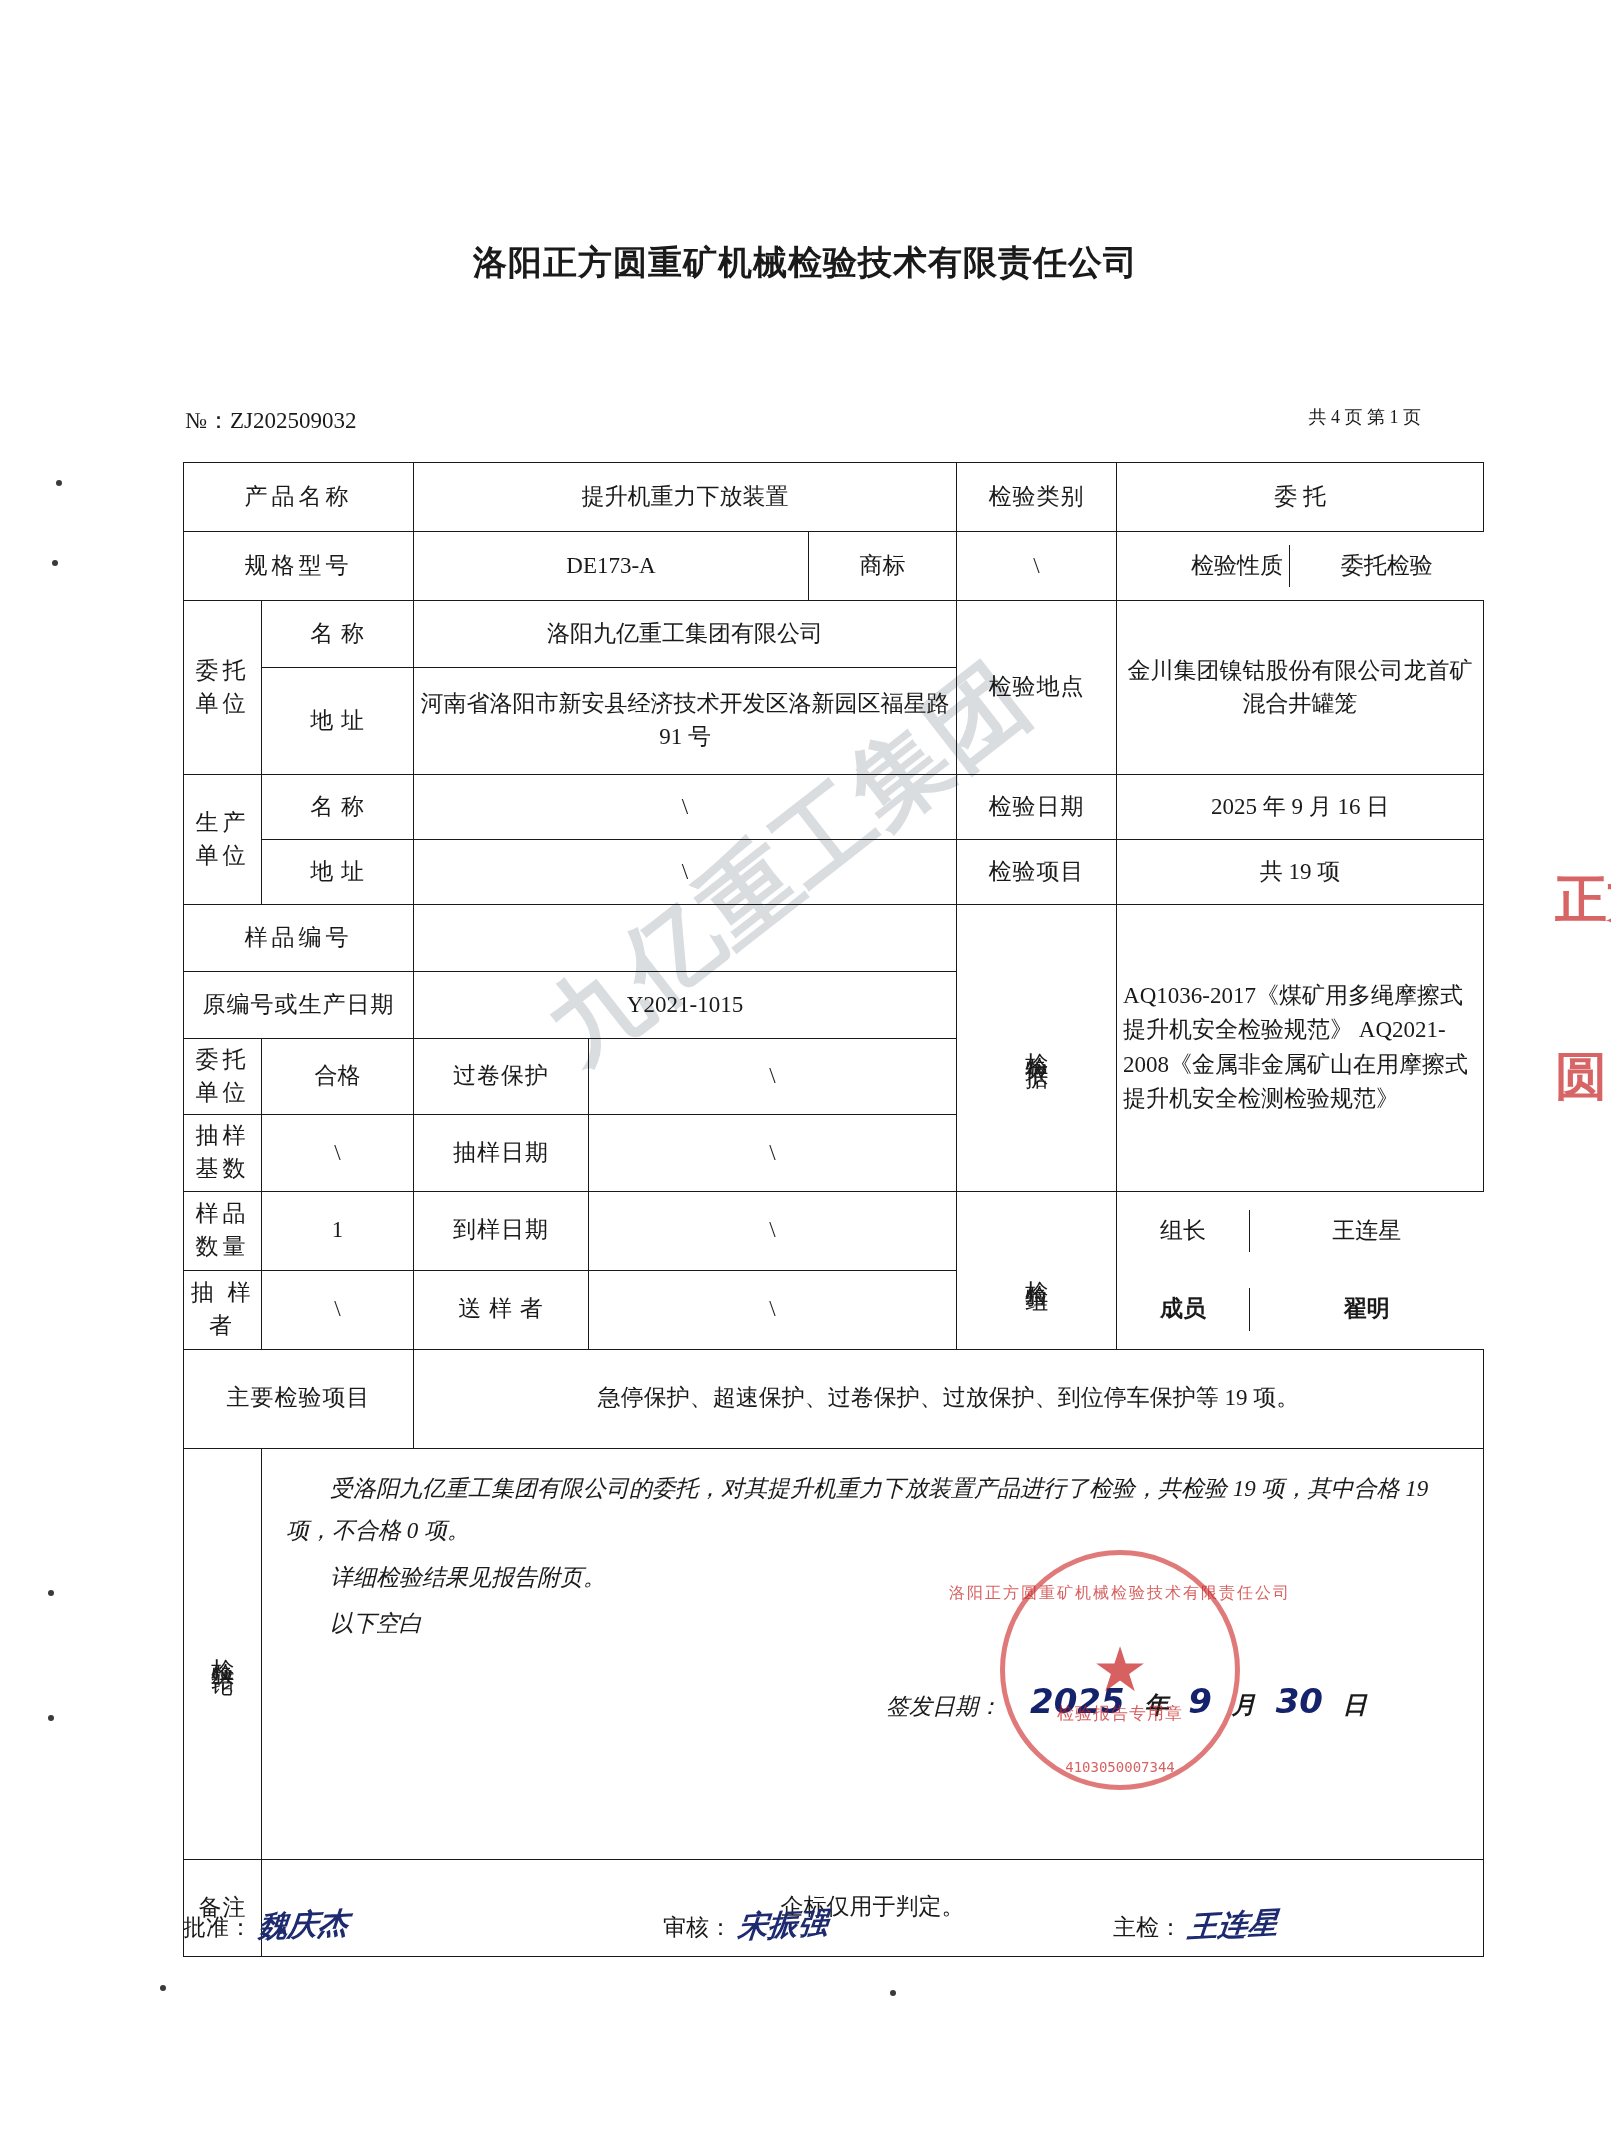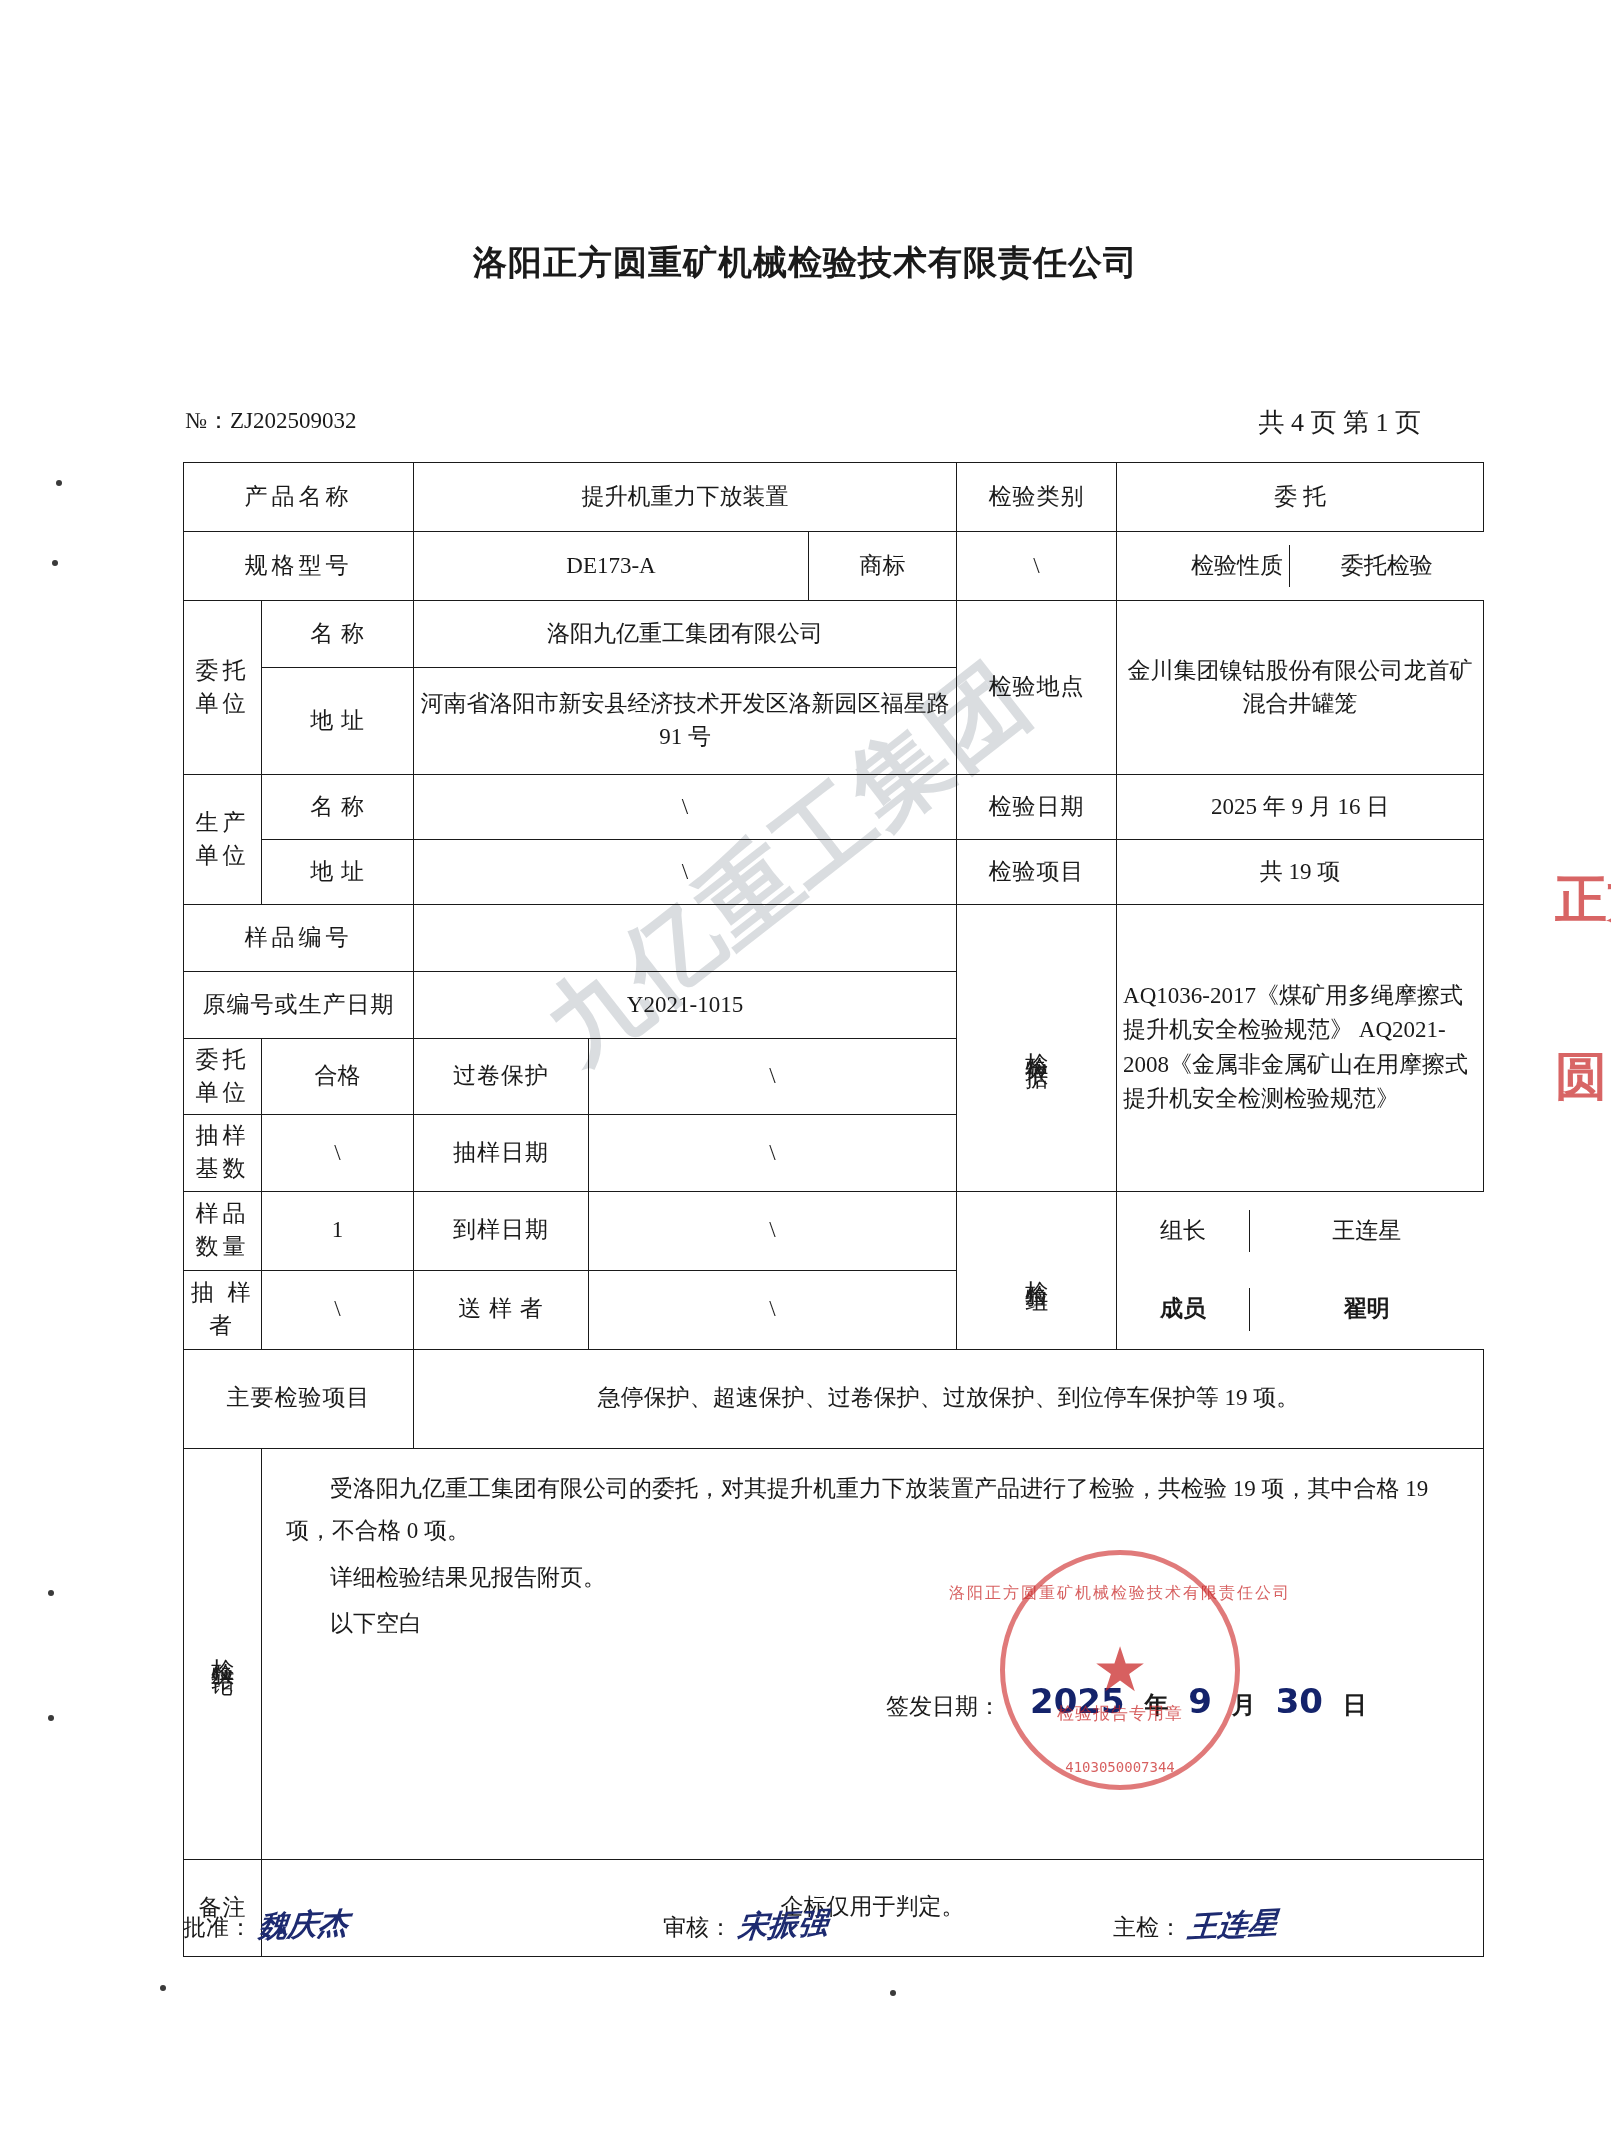--- a/index.html
+++ b/index.html
@@ -23,21 +23,21 @@
   .hdr-line1 { position:absolute; left:0; top:168px; width:1611px; font-size:34px; letter-spacing:1px; }
   .hdr-line2 { position:absolute; left:0; top:240px; width:1611px; font-size:34px; letter-spacing:1px; }
   .hdr-line3 { position:absolute; left:0; top:325px; width:1611px; font-size:34px; letter-spacing:18px; }
 
   .meta-no {
     position:absolute; left:185px; top:405px;
     font-size:23px; font-family:"Liberation Serif", serif;
   }
   .meta-pages {
     position:absolute; right:190px; top:405px;
-    font-size:26px;
+    font-size:18px;
   }
 
   
   table.main {
     position:absolute;
     left:183px; top:462px;
     width:1300px;
     border-collapse:collapse;
     table-layout:fixed;
     font-size:23px;
@@ -54,21 +54,21 @@
   td.left { text-align:left; padding-left:16px; }
   td.tall { height:58px; }
   .vert {
     writing-mode:vertical-rl;
     text-orientation:upright;
     letter-spacing:5px;
     display:inline-block;
     line-height:1.1;
   }
   .blk { display:block; }
-  .concl-body { text-align:left; padding:14px 18px 10px 18px; line-height:1.85; font-size:23px; }
+  .concl-body { text-align:left; padding:14px 18px 10px 18px; line-height:1.85; font-size:23px;font-style:italic; }
   .concl-body p { margin:0 0 4px 0; }
   .indent { text-indent:44px; }
   .sign-row {
     margin-top:26px;
     text-align:left;
     padding-left:600px;
     font-size:23px;
     position:relative;
     height:54px;
   }

